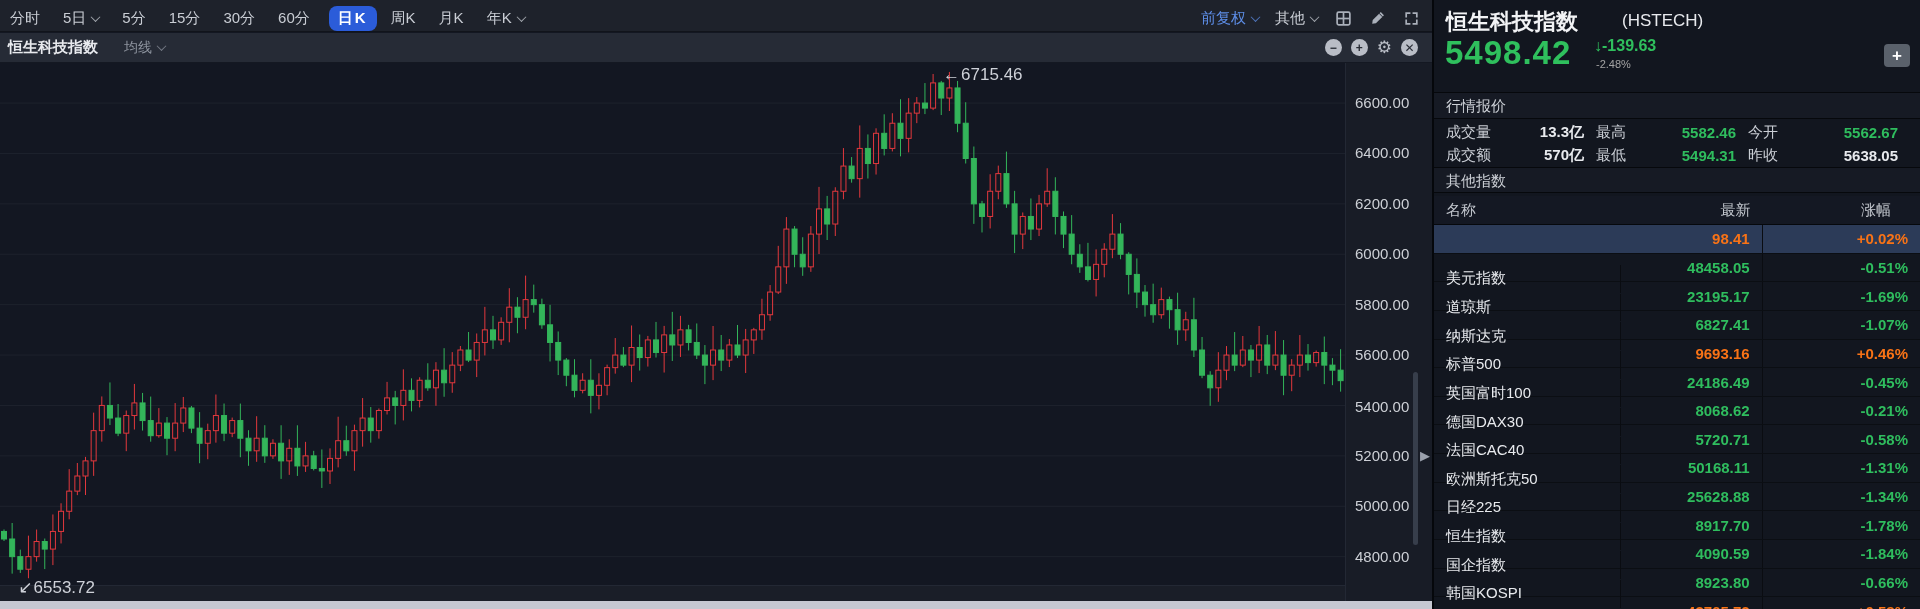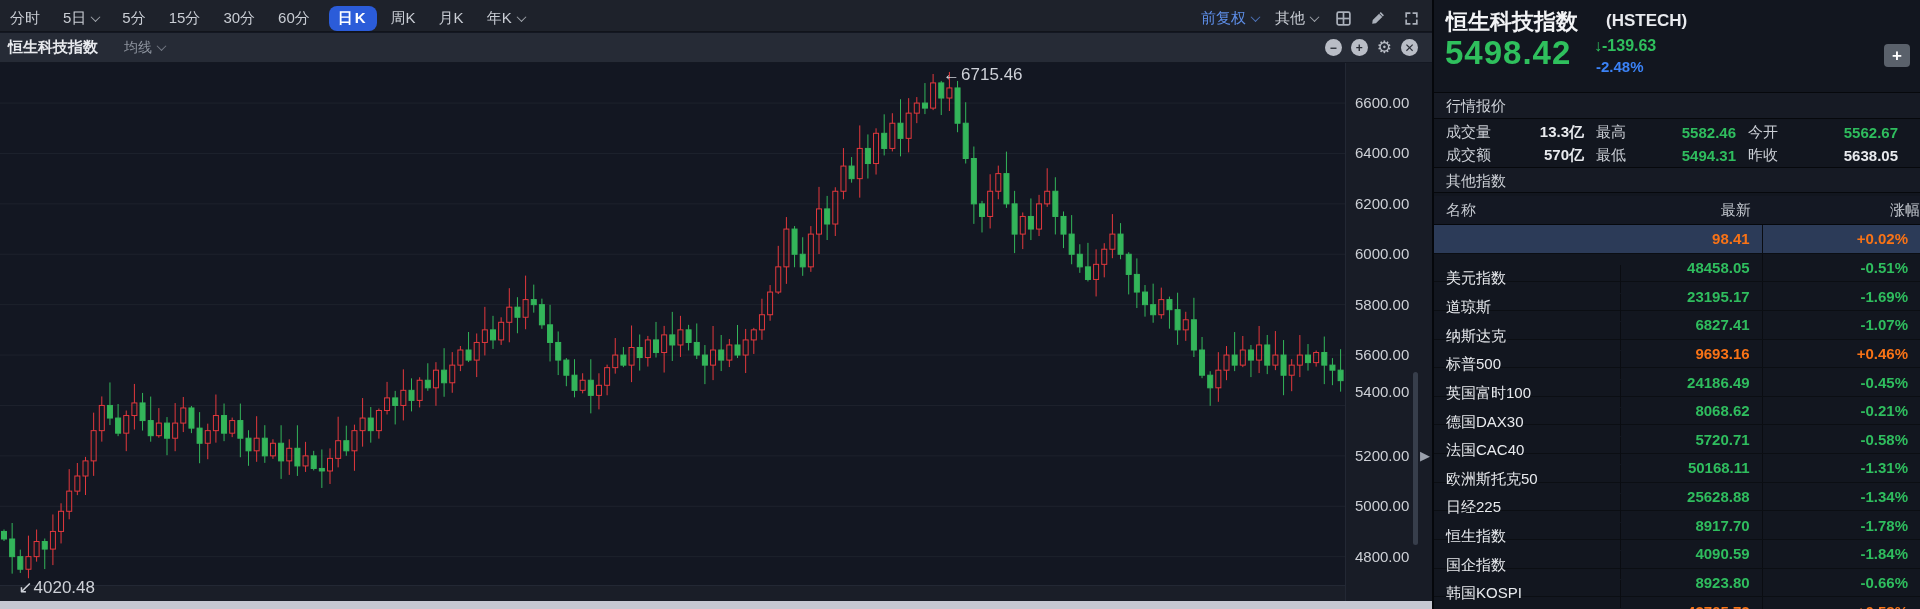--- a/index.html
+++ b/index.html
@@ -43,24 +43,24 @@
   .ytick{position:absolute;left:9px;color:#cdd0d6;font-size:15px;}
   .annotation{position:absolute;color:#ced1d8;font-size:17px;white-space:nowrap;z-index:4;}
   .annotation .arr{margin-right:1px;}
   .chart-scrollbar{position:absolute;left:1413px;top:309px;width:5px;height:173px;background:#373e4b;border-radius:3px;z-index:3;cursor:pointer;}
   .bottom-strip{position:absolute;left:0;top:538px;width:1432px;height:8px;background:#c6c8d2;}
   .collapse-arrow{position:absolute;left:1420px;top:448px;color:#9aa0ac;font-size:13px;z-index:6;cursor:pointer;}
   
   .side-panel{position:absolute;left:1432px;top:0;width:488px;height:609px;background:#12161f;border-left:2px solid #05070b;overflow:hidden;}
   .sp-header{position:absolute;left:0;top:0;width:100%;height:93px;border-bottom:1px solid #06080c;}
   .sp-title{position:absolute;left:12px;top:7px;font-size:22px;font-weight:bold;color:#f2f3f5;}
-  .sp-ticker{position:absolute;left:172px;top:11px;font-size:17px;font-weight:bold;color:#e8eaee;}
+  .sp-ticker{position:absolute;left:188px;top:11px;font-size:17px;font-weight:normal;color:#e8eaee;}
   .sp-price{position:absolute;left:11px;top:34px;font-size:33px;font-weight:bold;color:#2fc05d;letter-spacing:1px;}
   .sp-change{position:absolute;left:160px;top:37px;font-size:16px;font-weight:bold;color:#2fc05d;}
-  .sp-change-pct{position:absolute;left:162px;top:58px;font-size:15px;font-weight:bold;color:#3b82f6;}
+  .sp-change-pct{position:absolute;left:162px;top:58px;font-size:11px;font-weight:normal;color:#a3a3a3;}
   .sp-add{position:absolute;right:10px;top:44px;width:26px;height:23px;background:#5a616b;color:#fff;border-radius:4px;display:flex;align-items:center;justify-content:center;font-size:17px;font-weight:bold;cursor:pointer;}
   .sp-section{position:absolute;left:0;width:100%;height:26px;line-height:26px;padding-left:12px;color:#ccd0d6;background:#161a24;border-bottom:1px solid #06080c;}
   .sec-quote{top:93px;}
   .sec-indices{top:167px;border-top:1px solid #06080c;}
   .quote-grid{position:absolute;left:0;top:119px;width:100%;height:48px;display:flex;flex-wrap:wrap;padding:2px 10px 0 12px;}
   .qpair{display:flex;align-items:center;height:22px;}
   .qpair:nth-child(3n+1){width:150px;text-align:center;}
   .qpair:nth-child(3n+2){width:152px;}
   .qpair:nth-child(3n){width:152px;}
   .qlabel{color:#c9cdd4;}
@@ -71,21 +71,21 @@
   .t-header{position:absolute;left:0;top:196px;width:100%;height:29px;display:flex;background:#141823;border-bottom:1px solid #06080c;color:#c3c7ce;}
   .t-body{position:absolute;left:0;top:225px;width:100%;height:384px;overflow:hidden;}
   .trow{display:flex;height:28.65px;border-bottom:1px solid #0b0e13;cursor:pointer;}
   .trow.selected{background:#2c3b58;}
   .tc{display:flex;align-items:center;height:100%;}
   .tc.name{width:188px;padding-left:12px;color:#e8eaee;border-right:1px solid #0a0c11;margin-top:40px;}
   .tc.last{width:142px;justify-content:flex-end;padding-right:12px;border-right:1px solid #0a0c11;font-weight:bold;}
   .tc.chg{width:158px;justify-content:flex-end;padding-right:12px;font-weight:bold;}
   .th.name{width:188px;display:flex;align-items:center;padding-left:12px;}
   .th.last{width:142px;display:flex;align-items:center;justify-content:flex-end;padding-right:12px;}
-  .th.chg{width:158px;display:flex;align-items:center;justify-content:flex-end;padding-right:0;}
+  .th.chg{width:158px;display:flex;align-items:center;justify-content:flex-end;padding-right:29px;}
   .up{color:#f97316;}
   .down{color:#2fbd5e;}
 </style>
 </head>
 <body>
 
 <div class="app">
 
   <div class="left-pane">
 
@@ -658,30 +658,30 @@
           <line x1="1340.6000000000001" y1="317.64965871902757" x2="1340.6000000000001" y2="328.64965871902757" stroke="#33b55a" stroke-width="1"></line>
           <rect x="1338.1000000000001" y="307.1720430107527" width="5" height="10.477615708274868" fill="#33b55a" stroke="#33b55a" stroke-width="1"></rect>
         </svg>
       <div class="y-axis">
           <div class="ytick" style="top: 31.0659px;">6600.00</div>
           <div class="ytick" style="top: 81.4633px;">6400.00</div>
           <div class="ytick" style="top: 131.861px;">6200.00</div>
           <div class="ytick" style="top: 182.258px;">6000.00</div>
           <div class="ytick" style="top: 232.655px;">5800.00</div>
           <div class="ytick" style="top: 283.053px;">5600.00</div>
-          <div class="ytick" style="top: 320px;">5400.00</div>
+          <div class="ytick" style="top: 335px;">5400.00</div>
           <div class="ytick" style="top: 383.848px;">5200.00</div>
           <div class="ytick" style="top: 434.245px;">5000.00</div>
           <div class="ytick" style="top: 484.642px;">4800.00</div>
         </div>
       <div class="annotation" style="left: 943.1px; top: 1.97151px;">
         <span class="arr">←</span><span>6715.46</span>
       </div>
       <div class="annotation" style="left: 18.3px; top: 513.933px;">
-        <span class="arr">↙</span><span>4020.48</span>
+        <span class="arr">↙</span><span>6553.72</span>
       </div>
       <div class="chart-scrollbar"></div>
       <div class="bottom-strip"></div>
     </div>
   </div>
 
   <div class="side-panel">
     <div class="sp-header">
       <div class="sp-title">恒生科技指数</div>
       <div class="sp-ticker">(HSTECH)</div>

